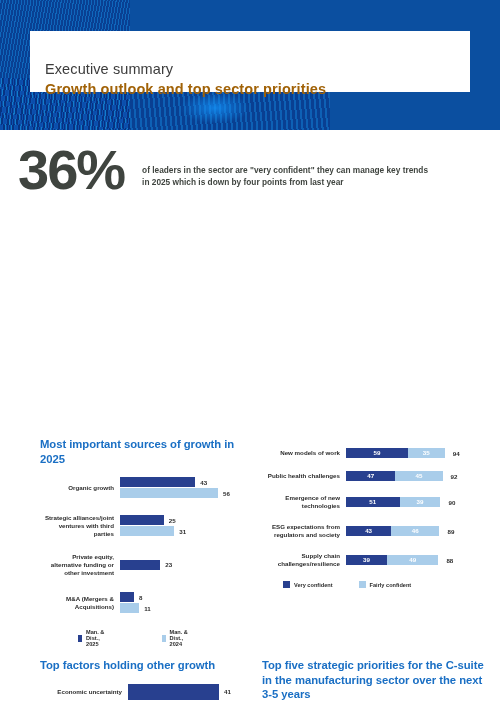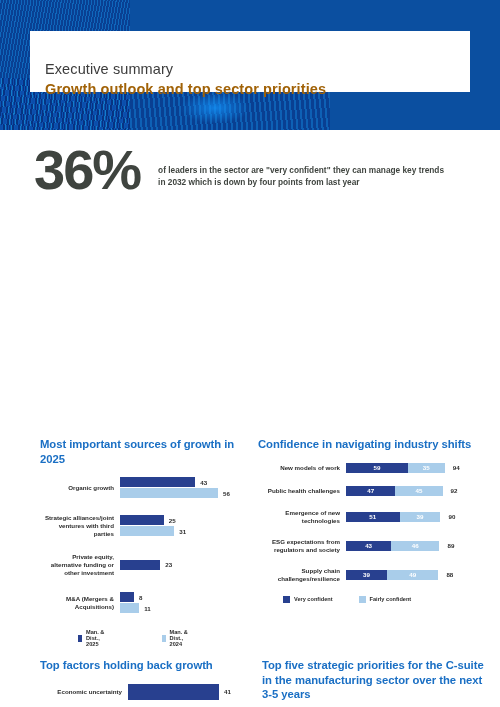--- a/index.html
+++ b/index.html
@@ -64,21 +64,21 @@
     letter-spacing: .1px; line-height: 19px; margin-top: 19px;
   }
   .hero-line2 {
     font-size: 14.5px; font-weight: 700; color: #a16207;
     letter-spacing: .1px; line-height: 20px;
   }
 
   
   .stat {
     position: relative; height: 85px;
-    padding: 10px 0 0 34px;
+    padding: 10px 0 0 18px;
     display: flex; align-items: flex-start;
   }
   .stat-number {
     font-size: 56px; font-weight: 700; color: #3f443f;
     letter-spacing: -2px; line-height: 60px;
   }
   .stat-text {
     margin-left: 18px; margin-top: 24px;
     font-size: 8.3px; font-weight: 700; color: #3f443f;
     line-height: 12px; max-width: 290px;
@@ -130,21 +130,21 @@
   <div class="hero-photo"></div>
   <div class="hero-blade"></div>
   <div class="hero-card">
     <div class="hero-line1">Executive summary</div>
     <div class="hero-line2">Growth outlook and top sector priorities</div>
   </div>
 </div>
 
 <div class="stat">
   <div class="stat-number">36%</div>
-  <div class="stat-text">of leaders in the sector are "very confident" they can manage key trends in 2032 which is down by four points from last year</div>
+  <div class="stat-text">of leaders in the sector are "very confident" they can manage key trends in 2025 which is down by four points from last year</div>
 </div>
 
 <div class="grid">
 
   <div class="panel" id="panel-0" style="left:40px; top:222px; width:205px;">
     <div class="panel-title">Most important sources of growth in 2025</div>
     <div class="rows" id="rows-0">
         <div class="row" style="margin-bottom: 15px;">
           <div class="row-label" style="width: 80px;">Organic growth</div>
           <div class="bars">
@@ -200,21 +200,20 @@
           <span class="legend-label">Man. &amp; Dist., 2025</span>
         </div>
         <div class="legend-item" style="margin-right: 48px;">
           <span class="swatch light"></span>
           <span class="legend-label">Man. &amp; Dist., 2024</span>
         </div>
       </div>
   </div>
 
   <div class="panel" id="panel-1" style="left:258px; top:222px; width:222px;">
-    <div class="panel-title">Confidence in navigating industry shifts</div>
     <div class="rows" id="rows-1">
         <div class="row" style="margin-bottom: 13px;">
           <div class="row-label" style="width: 88px;">New models of work</div>
           <div class="bars">
             <div class="bar">
               <div class="seg dark" style="width: 61.95px;">
                 <div class="seg-val">59</div>
               </div>
               <div class="seg light" style="width: 36.75px;">
                 <div class="seg-val">35</div>
@@ -286,21 +285,21 @@
           <span class="legend-label">Very confident</span>
         </div>
         <div class="legend-item" style="margin-right: 26px;">
           <span class="swatch light"></span>
           <span class="legend-label">Fairly confident</span>
         </div>
       </div>
   </div>
 
   <div class="panel" id="panel-2" style="left:40px; top:443px; width:205px;">
-    <div class="panel-title">Top factors holding back growth</div>
+    <div class="panel-title">Top factors holding other growth</div>
     <div class="rows" id="rows-2">
         <div class="row" style="margin-bottom: 15px;">
           <div class="row-label" style="width: 88px;">Economic uncertainty</div>
           <div class="bars">
             <div class="bar" style="height: 16px;">
               <div class="seg dark" style="height: 16px; width: 91.1111px;"></div>
               <div class="bar-val">41</div>
             </div>
           </div>
         </div>

